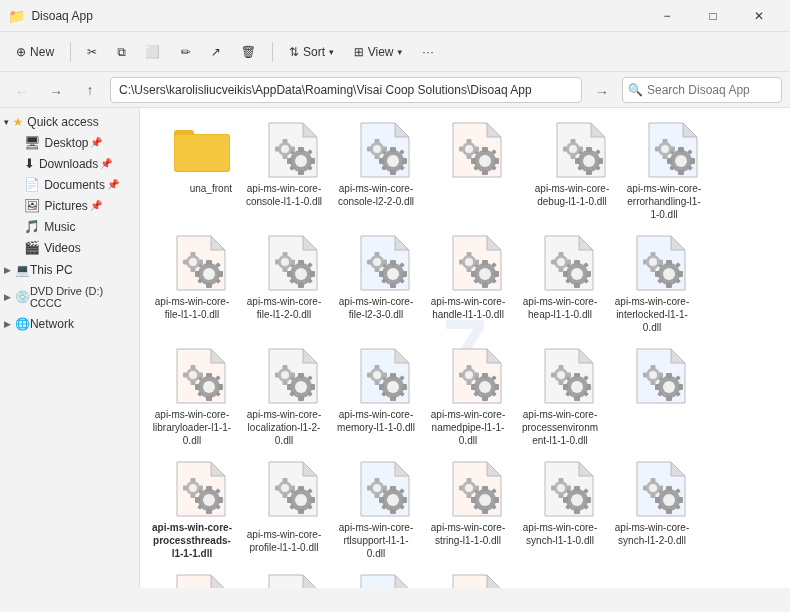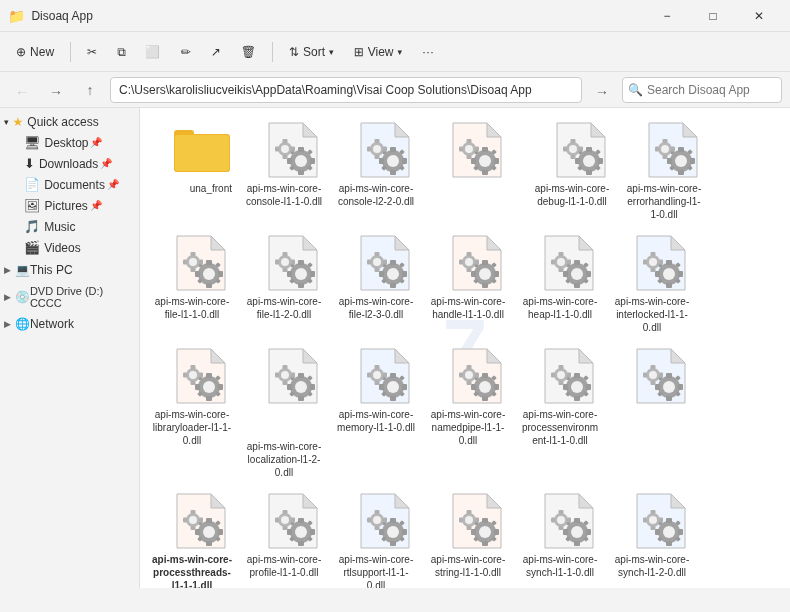--- a/index.html
+++ b/index.html
@@ -638,21 +638,21 @@
         <circle cx="18" cy="28" r="7" fill="#b0b0b0" opacity="0.9"></circle>
         <circle cx="18" cy="28" r="4" fill="#f0f0f0"></circle>
 
         <rect x="15.5" y="18" width="5" height="4" rx="1" fill="#b0b0b0"></rect>
         <rect x="15.5" y="34" width="5" height="4" rx="1" fill="#b0b0b0"></rect>
         <rect x="8" y="25.5" width="4" height="5" rx="1" fill="#b0b0b0"></rect>
         <rect x="24" y="25.5" width="4" height="5" rx="1" fill="#b0b0b0"></rect>
       </svg>
           </div>
           <span class="file-label">api-ms-win-core-libraryloader-l1-1-0.dll</span>
-        </div><div class="file-item" style="z-index: 1; gap: 32px;">
+        </div><div class="file-item" style="z-index: 1;">
           <div class="file-icon-wrapper">
       <svg width="54" height="58" viewBox="0 0 54 58" xmlns="http://www.w3.org/2000/svg">
 
         <polygon points="2,2 36,2 50,16 50,56 2,56" fill="#f5f5f5" stroke="#bbb" stroke-width="1"></polygon>
 
         <polygon points="36,2 50,16 36,16" fill="#ddd" stroke="#bbb" stroke-width="1"></polygon>
 
         <circle cx="34" cy="40" r="11" fill="#999" opacity="0.9"></circle>
         <circle cx="34" cy="40" r="6" fill="#f0f0f0"></circle>
 
@@ -817,21 +817,21 @@
         <circle cx="18" cy="28" r="7" fill="#b0b0b0" opacity="0.9"></circle>
         <circle cx="18" cy="28" r="4" fill="#f0f0f0"></circle>
 
         <rect x="15.5" y="18" width="5" height="4" rx="1" fill="#b0b0b0"></rect>
         <rect x="15.5" y="34" width="5" height="4" rx="1" fill="#b0b0b0"></rect>
         <rect x="8" y="25.5" width="4" height="5" rx="1" fill="#b0b0b0"></rect>
         <rect x="24" y="25.5" width="4" height="5" rx="1" fill="#b0b0b0"></rect>
       </svg>
           </div>
           <span class="file-label">api-ms-win-core-processthreads-l1-1-1.dll</span>
-        </div><div class="file-item" style="z-index: 1;">
+        </div><div class="file-item" style="z-index: 1; gap: 7px;">
           <div class="file-icon-wrapper">
       <svg width="54" height="58" viewBox="0 0 54 58" xmlns="http://www.w3.org/2000/svg">
 
         <polygon points="2,2 36,2 50,16 50,56 2,56" fill="#f5f5f5" stroke="#bbb" stroke-width="1"></polygon>
 
         <polygon points="36,2 50,16 36,16" fill="#ddd" stroke="#bbb" stroke-width="1"></polygon>
 
         <circle cx="34" cy="40" r="11" fill="#999" opacity="0.9"></circle>
         <circle cx="34" cy="40" r="6" fill="#f0f0f0"></circle>
 

